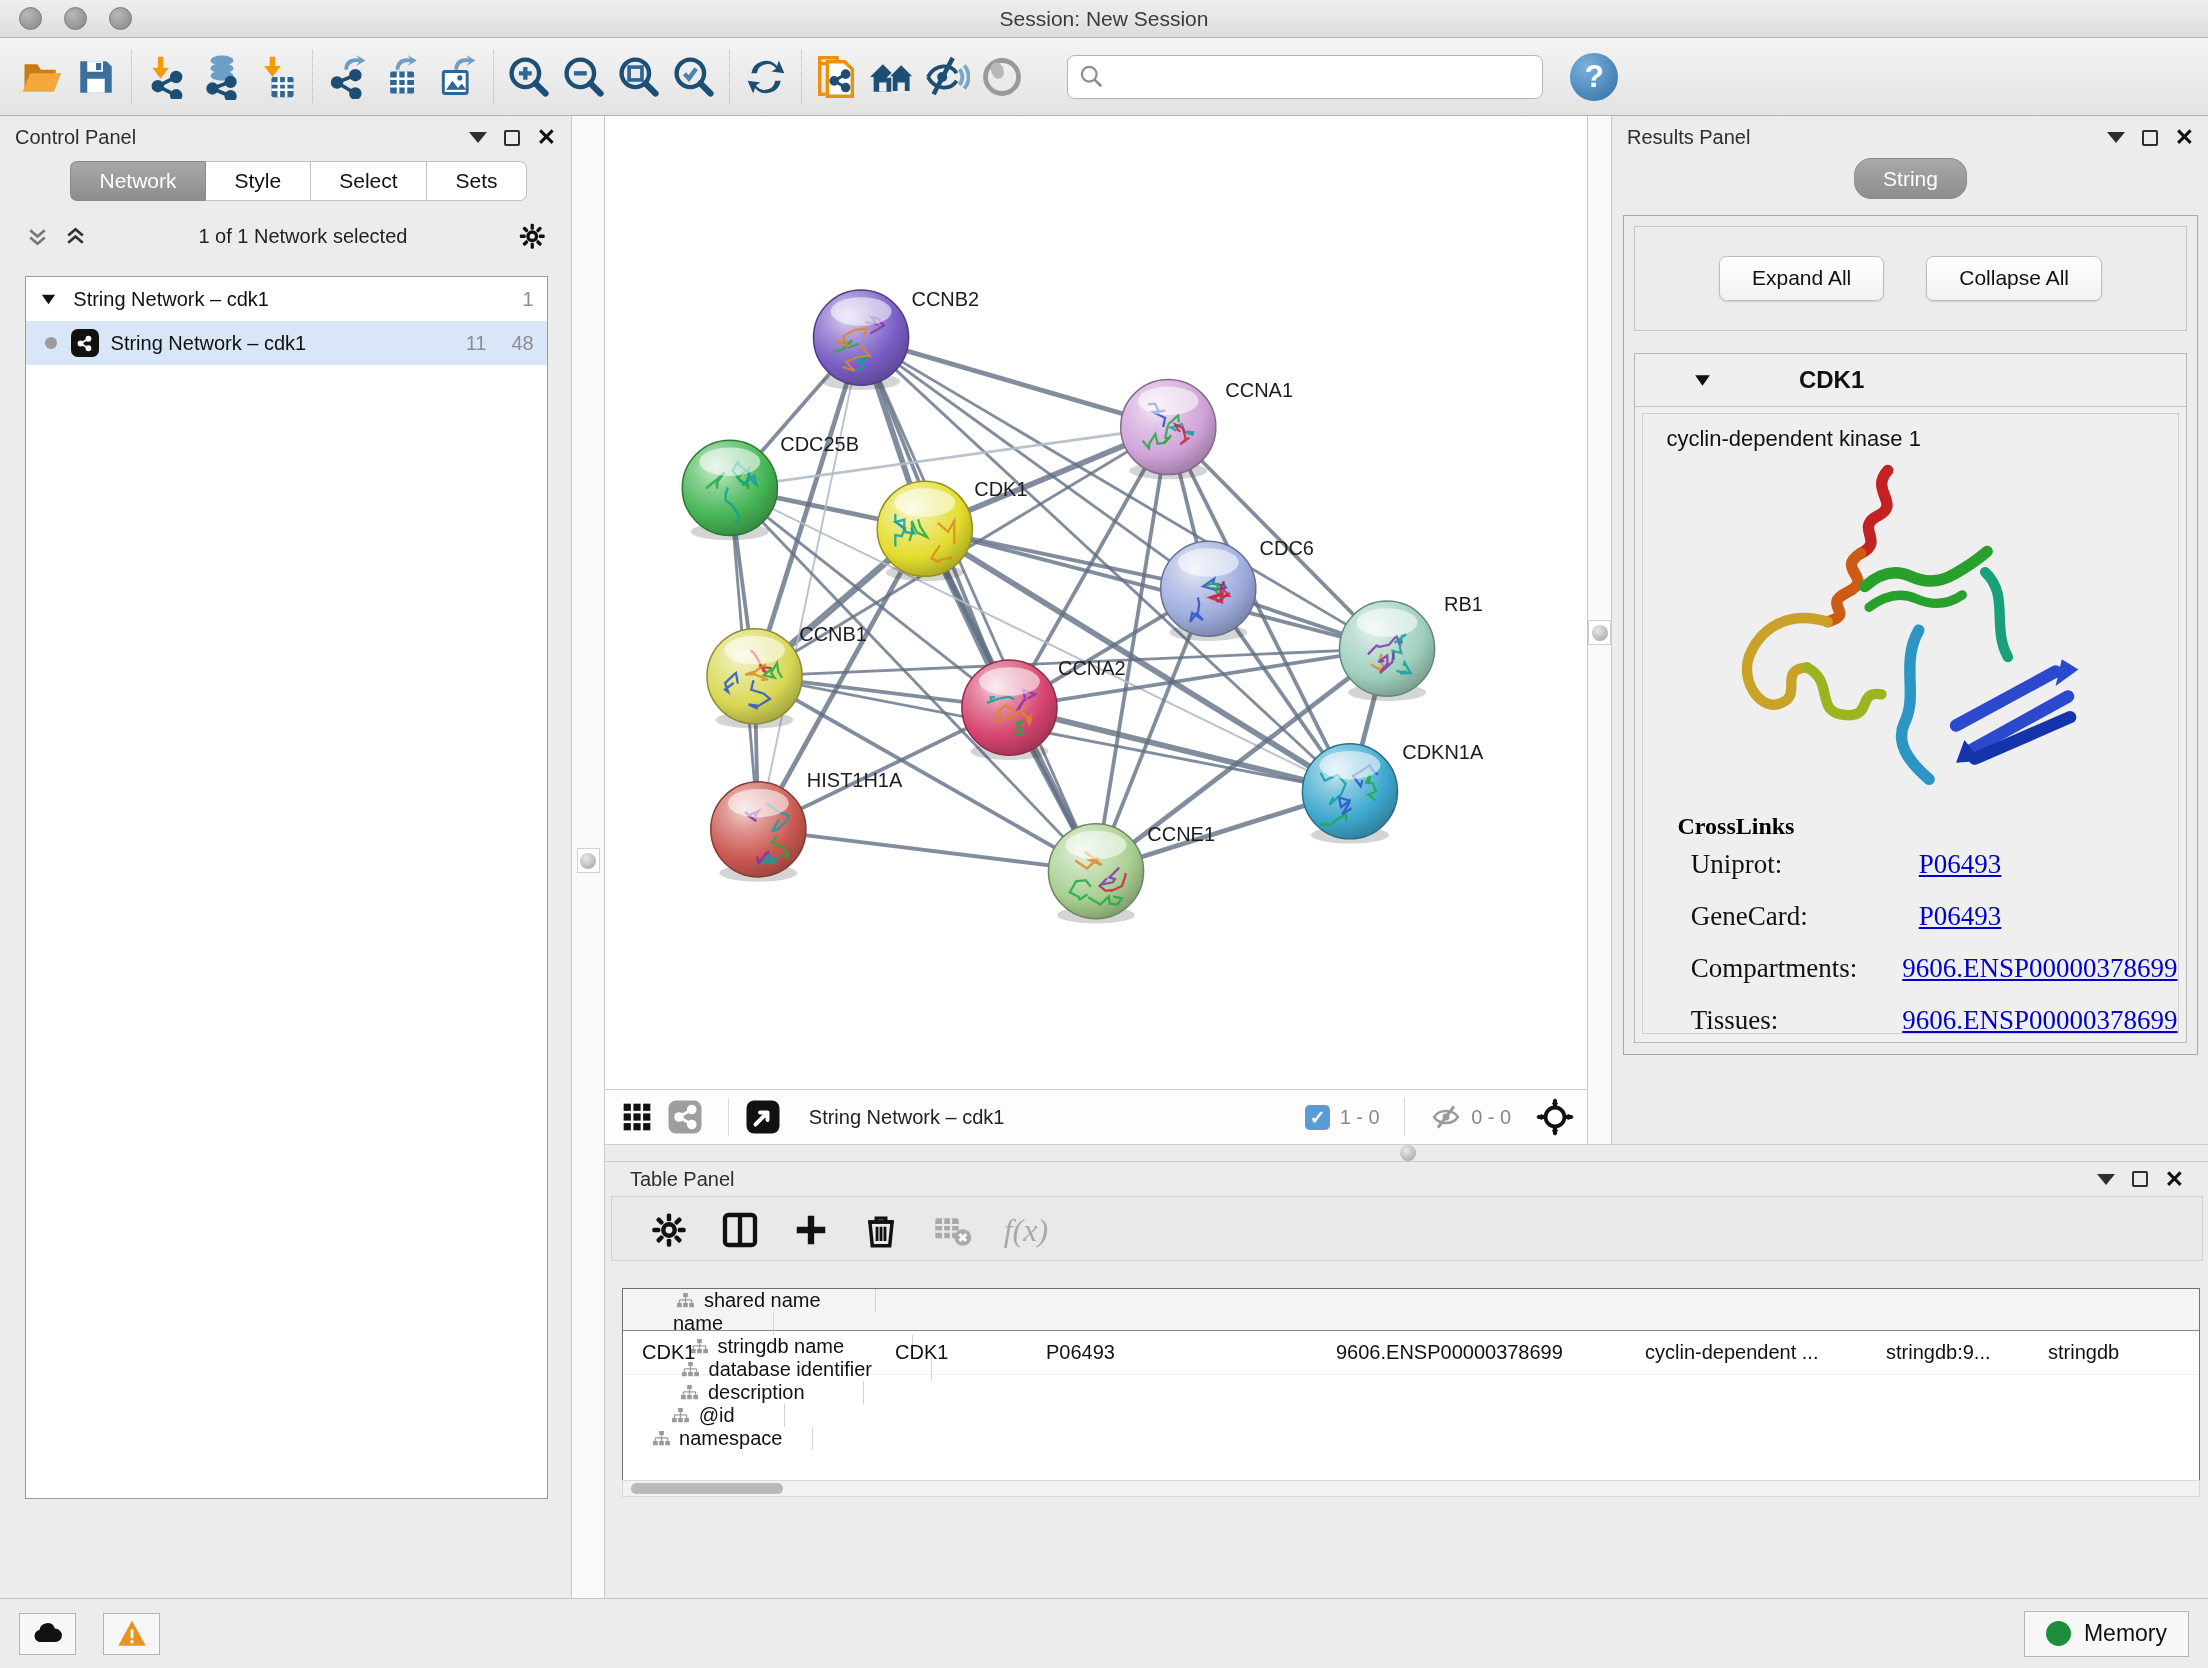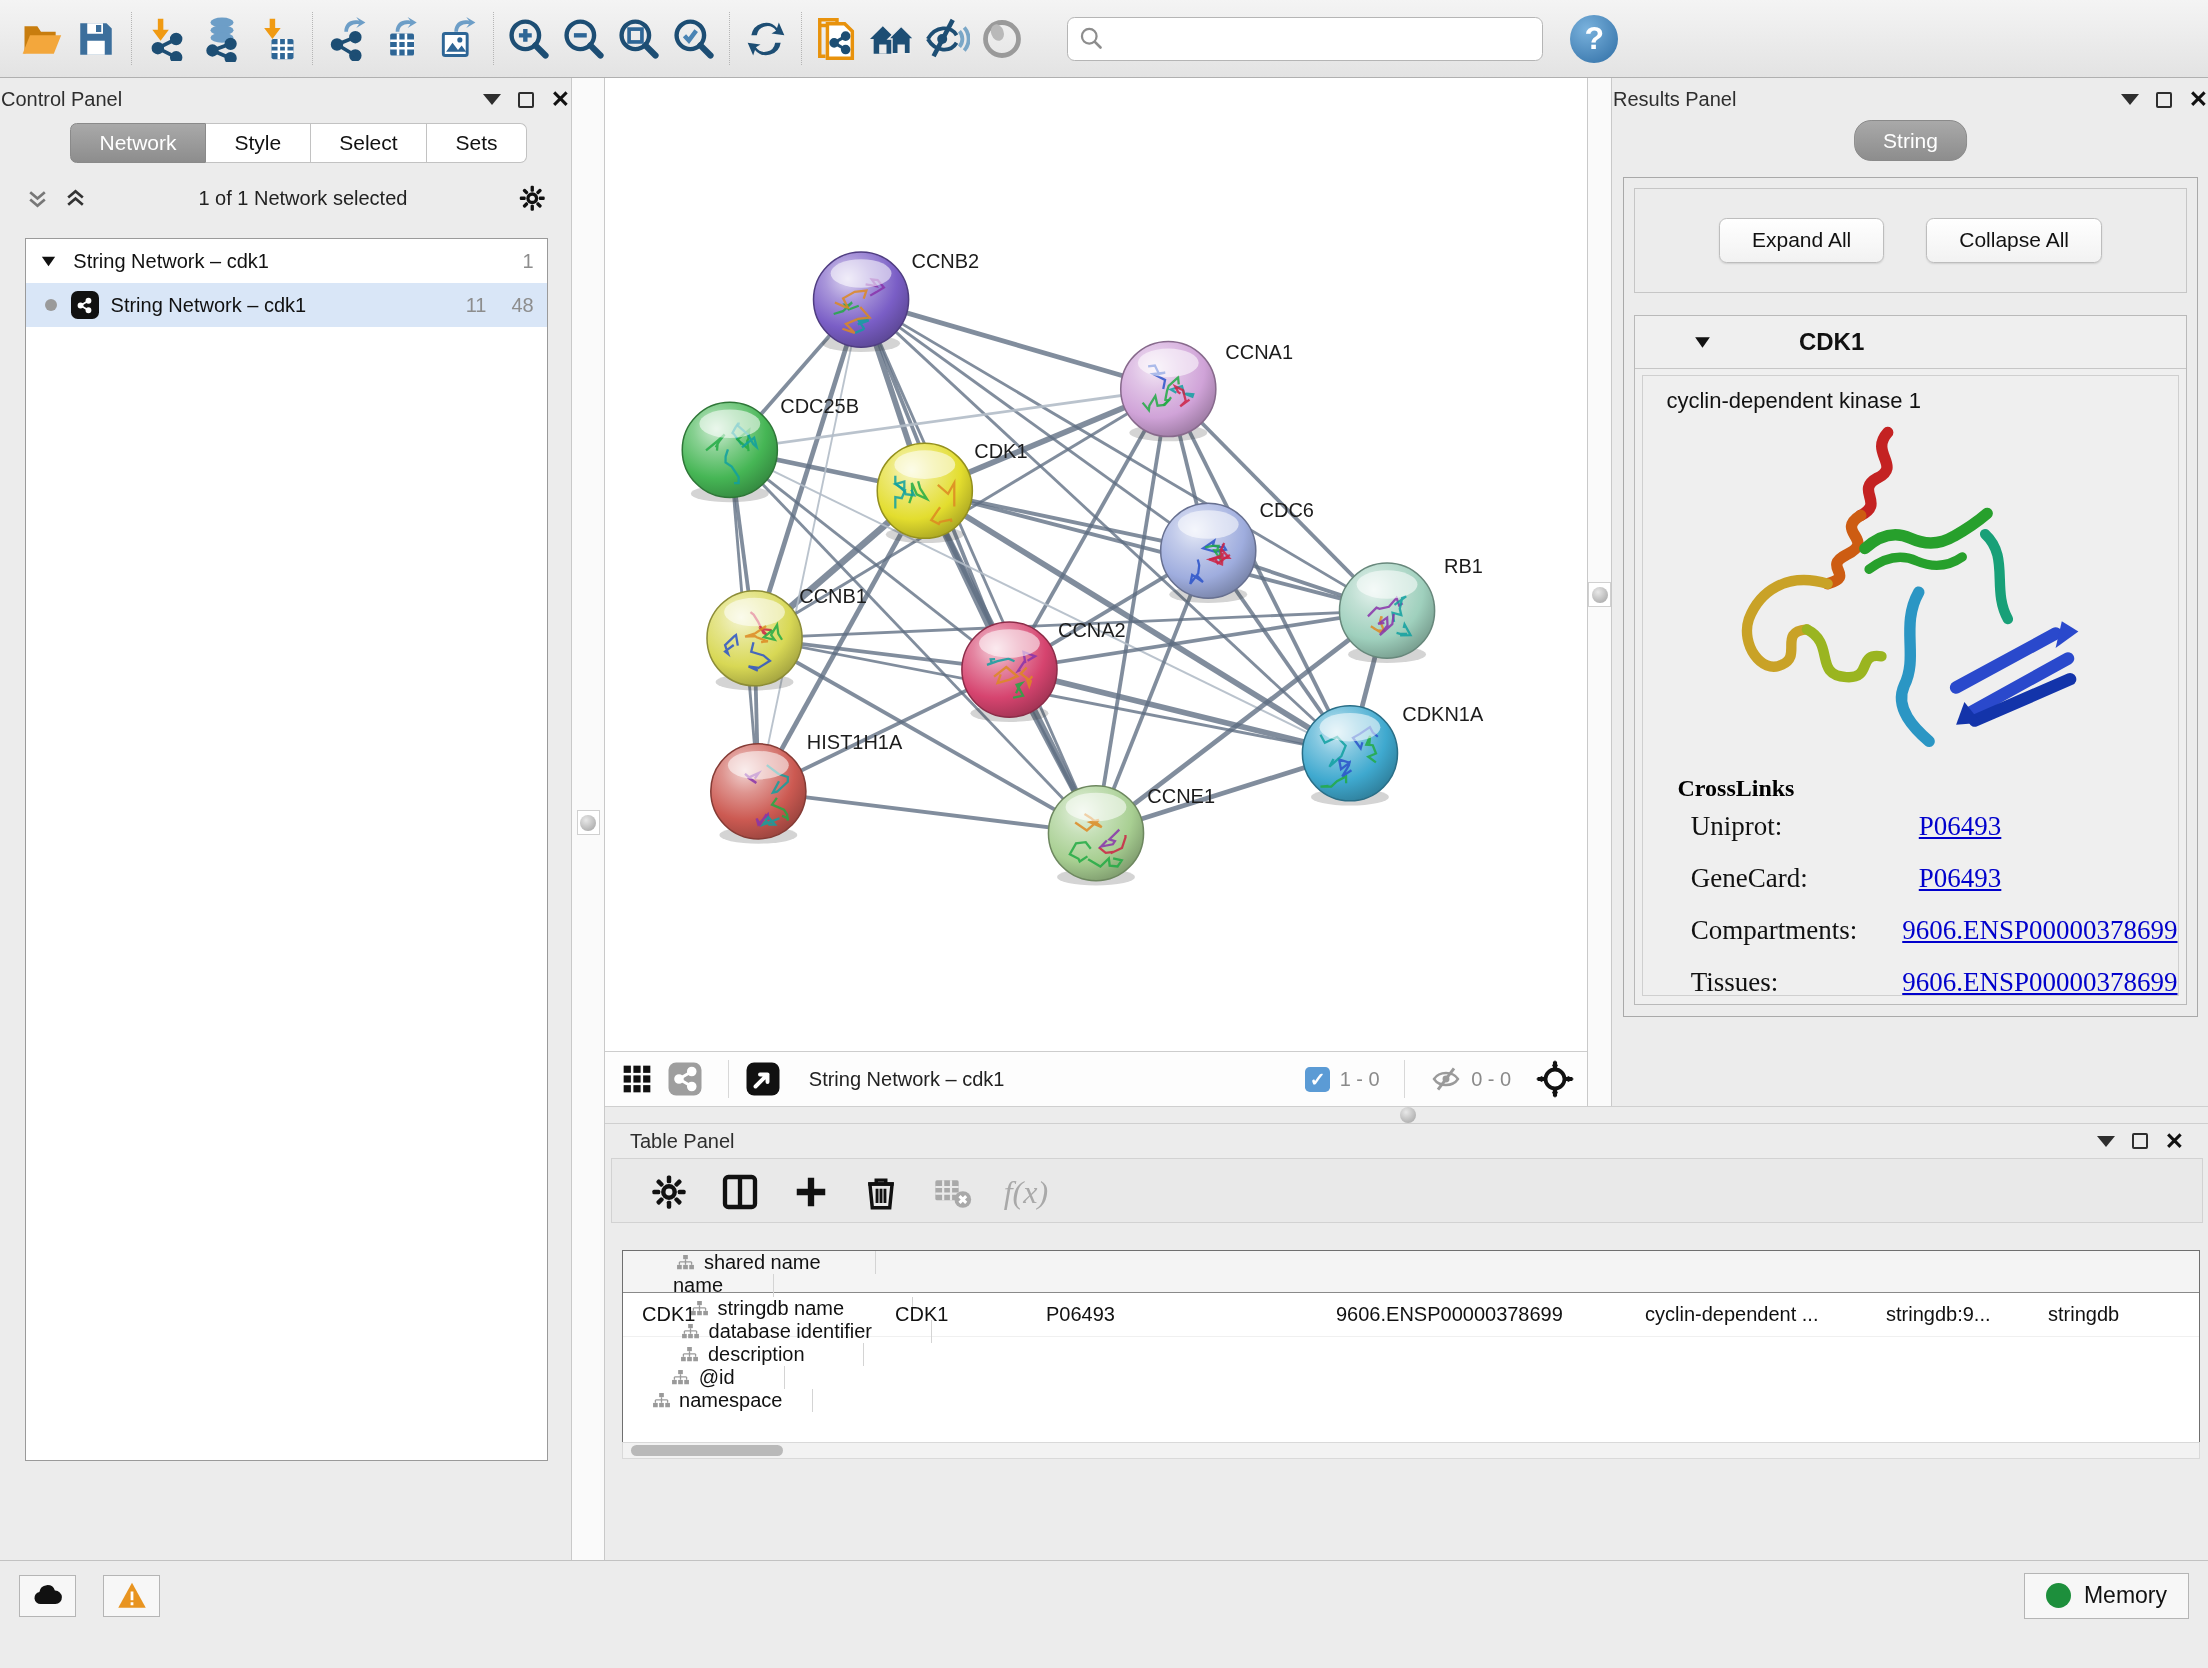--- a/index.html
+++ b/index.html
@@ -32,21 +32,21 @@
   .vsplit{background:#fafafa;border-left:1px solid #c9c9c9;border-right:1px solid #c9c9c9;position:relative;}
   .vsplit.left{grid-column:2;grid-row:1/4;}
   .vsplit.right{grid-column:4;grid-row:1;}
   .handle{position:absolute;width:23px;height:25px;background:#fff;border:1px solid #d0d0d0;left:4.8px;
           display:flex;align-items:center;justify-content:center;}
   .handle i{width:16px;height:16px;border-radius:50%;background:radial-gradient(circle at 38% 32%,#e8e8e8,#9f9f9f);display:block;}
   .hsplit{grid-column:3/6;grid-row:2;background:#ececec;border-top:1px solid #cfcfcf;border-bottom:1px solid #cfcfcf;position:relative;}
 
   
   .control{grid-column:1;grid-row:1/4;background:#ececec;padding:5.7px 0 0 0;position:relative;}
-  .panel-head{height:32px;display:flex;align-items:center;padding:0 1px;font-size:20px;color:#2e2e2e;}
+  .panel-head{height:32px;display:flex;align-items:center;padding:0 15px;font-size:20px;color:#2e2e2e;}
   .panel-head .sp{flex:1;}
   .wicon{display:flex;align-items:center;gap:17px;}
   .tri-down{width:0;height:0;border-left:9.5px solid transparent;border-right:9.5px solid transparent;border-top:11.4px solid #2e2e2e;}
   .maxbox{width:16px;height:16px;border:2.9px solid #2e2e2e;border-radius:1.9px;}
   .xmark{font-size:23px;font-weight:bold;color:#111;line-height:1;}
   .tabs{display:flex;margin:7.6px 0 0 70px;}
   .tab{height:40px;padding:0 28.5px;display:flex;align-items:center;font-size:21px;background:#fff;
        border:1px solid #c2c2c2;border-left:none;color:#111;}
   .tab:first-child{border-left:1px solid #c2c2c2;border-radius:6.7px 0 0 6.7px;}
   .tab:last-child{border-radius:0 6.7px 6.7px 0;}
@@ -111,20 +111,28 @@
   .membtn{margin-left:auto;height:46px;background:#f7f7f7;border:1.9px solid #b5b5b5;display:flex;align-items:center;gap:13.3px;padding:0 21px;font-size:23px;color:#111;}
   .gdot{width:25px;height:25px;border-radius:50%;background:#1d8f3c;}
   svg{display:block;}
   text{font-family:"Liberation Sans",sans-serif;}
 </style>
 </head>
 <body>
 
 <div class="app">
 
+  <div class="titlebar">
+    <div class="traffic">
+      <span class="tl"></span>
+      <span class="tl"></span>
+      <span class="tl"></span>
+    </div>
+    <div class="win-title">Session: New Session</div>
+  </div>
 
   <div class="toolbar">
     <div class="tbtn">
       <svg width="44" height="44" viewBox="0 0 24 24">
         <path d="M3 20 V5 h7 l2 3 h8 v3" fill="#c87d0e"></path>
           <path d="M2 20 L6 10 h17 l-4 10 Z" fill="#f3a73c"></path>
       </svg>
     </div>
     <div class="tbtn">
       <svg width="42" height="42" viewBox="0 0 24 24">

